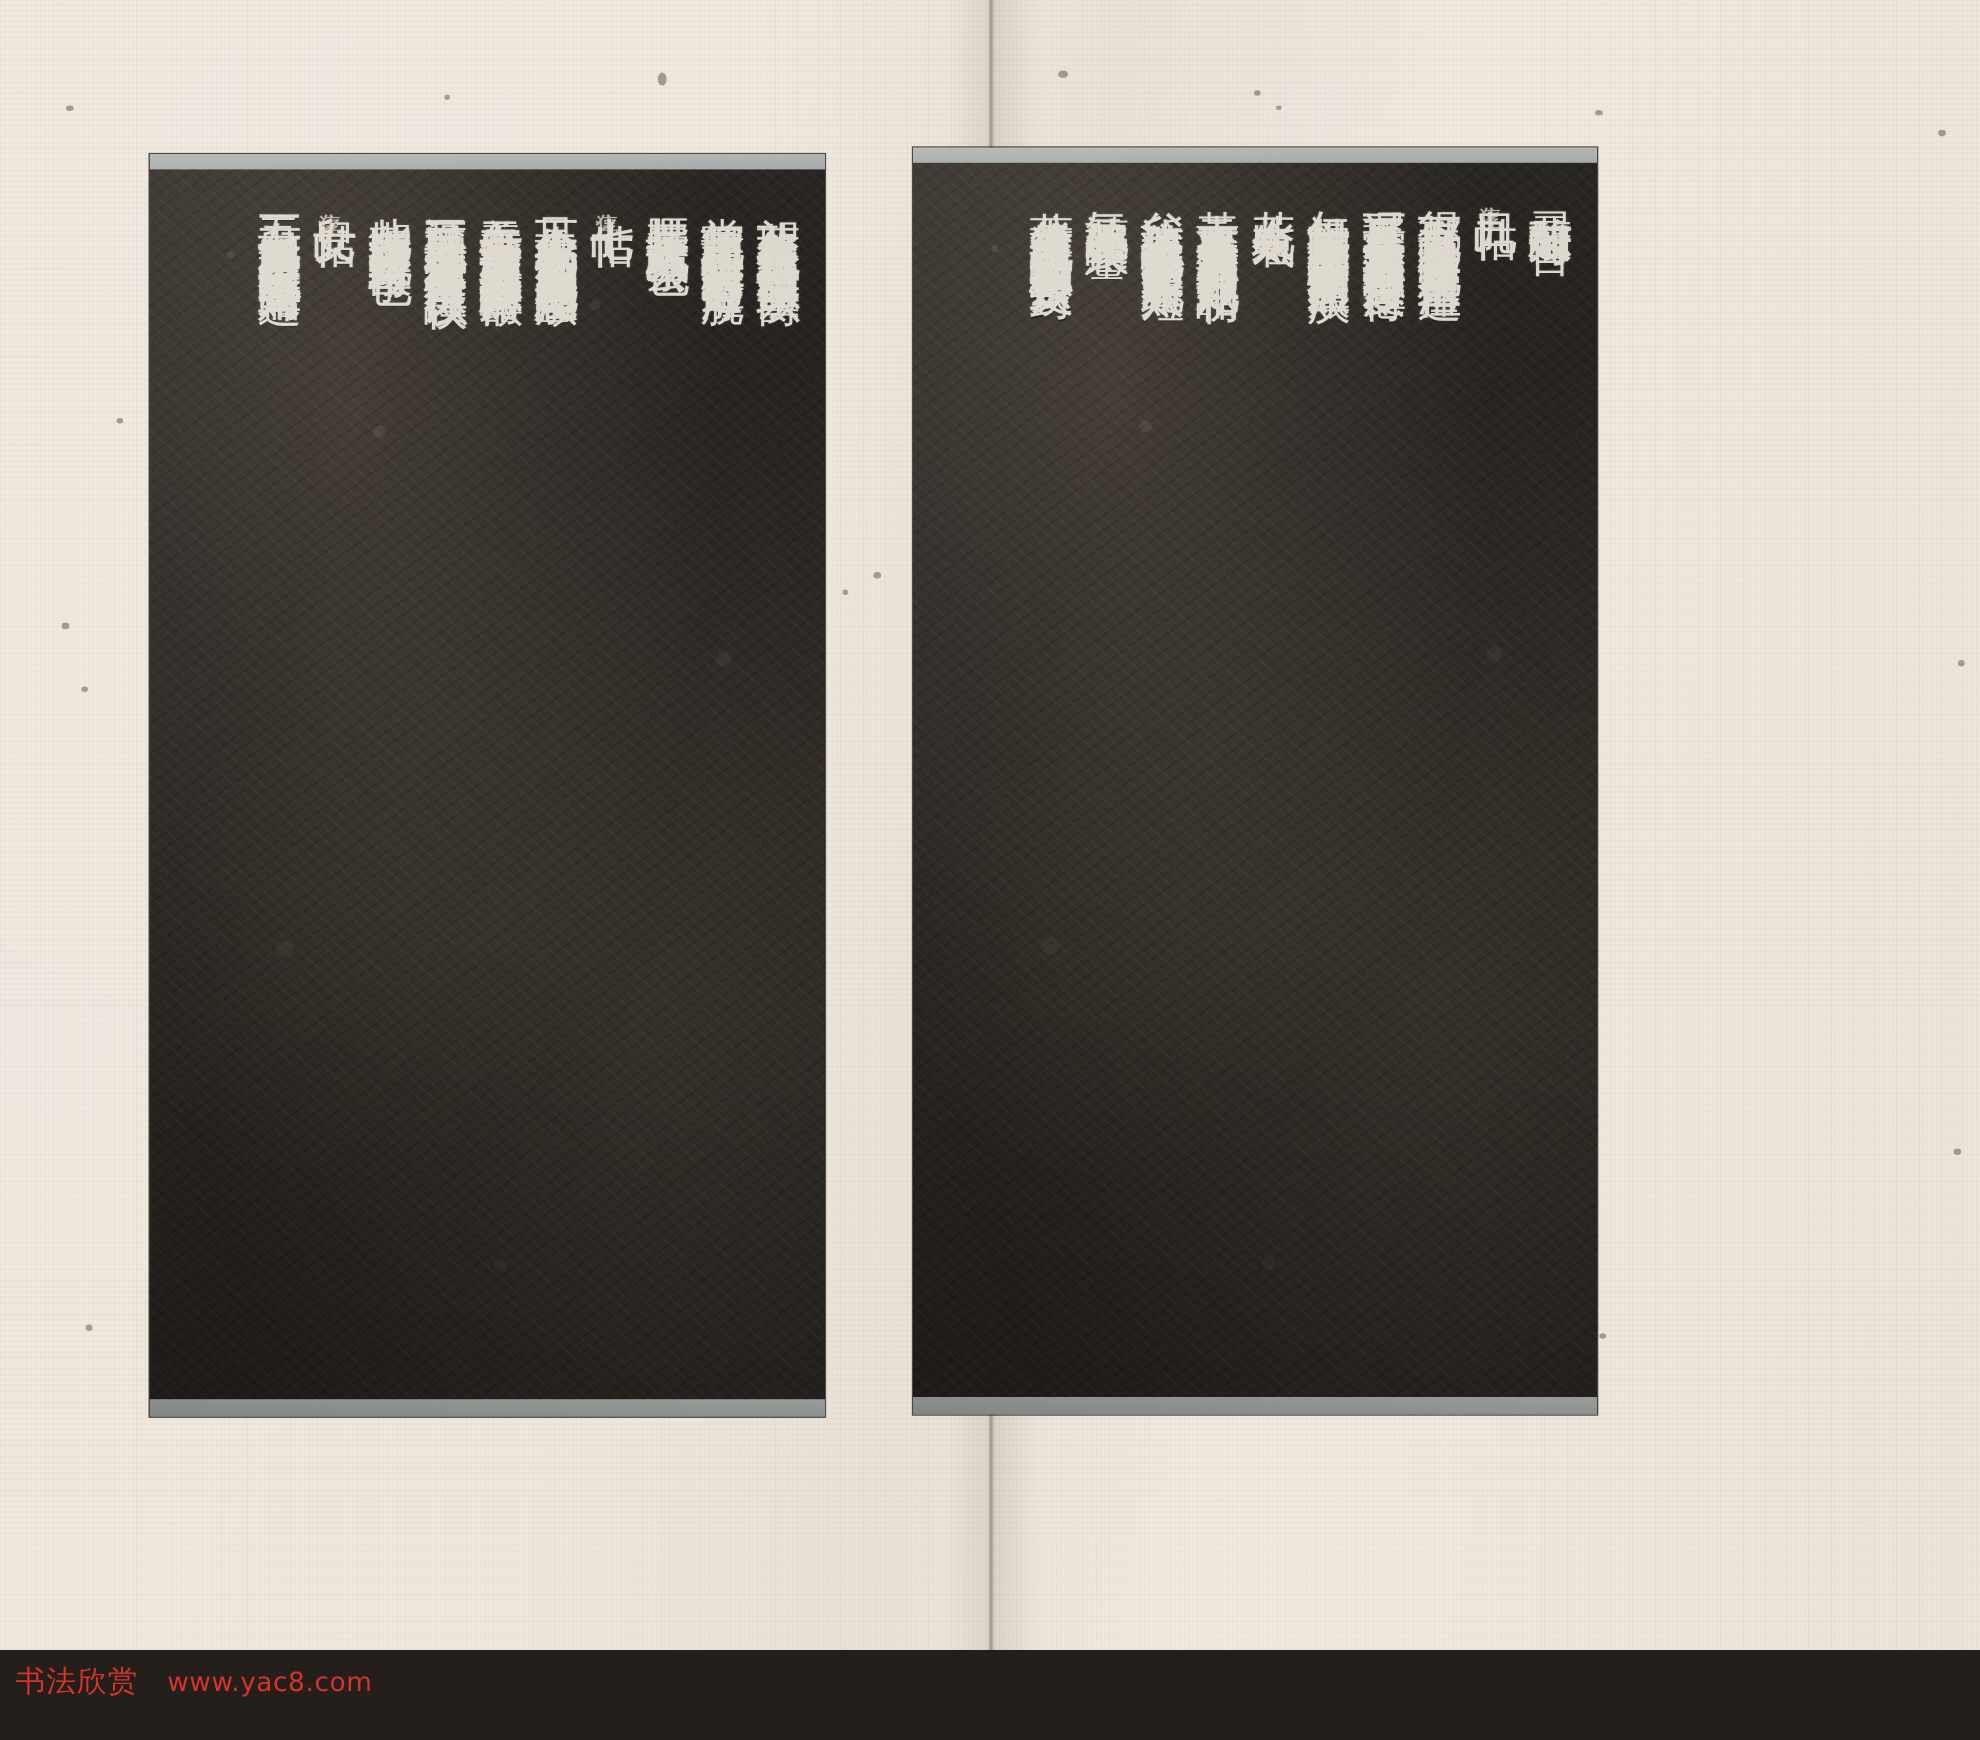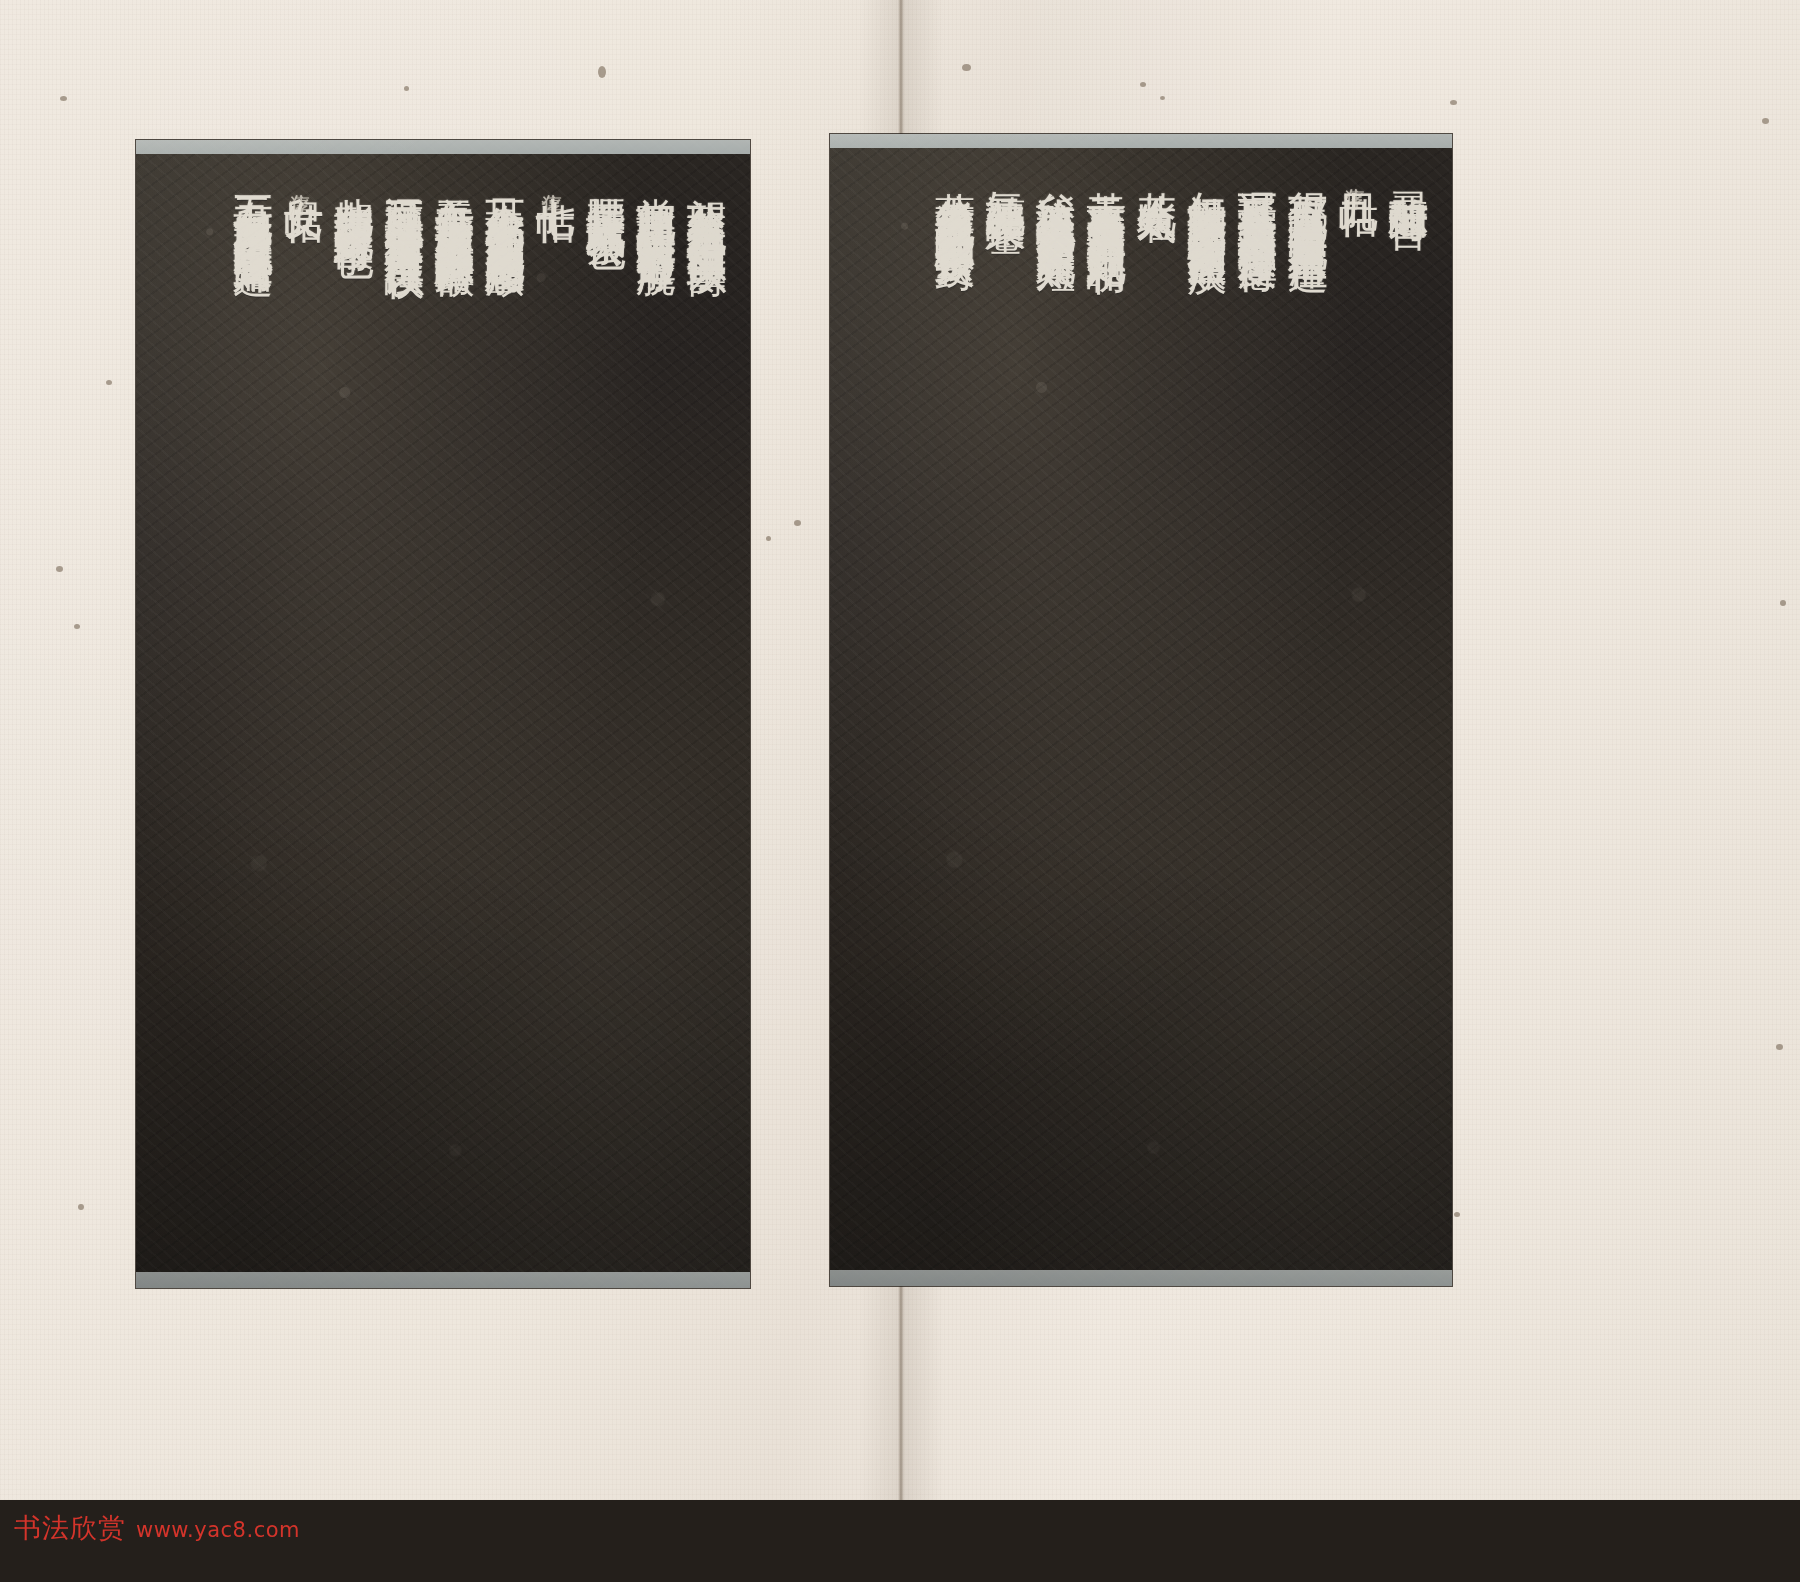--- a/index.html
+++ b/index.html
@@ -176,33 +176,33 @@
     opacity: 0.55;
   }
 
   
   #watermark {
     position: absolute;
     left: 14px;
     top: 1510px;
     display: flex;
     align-items: baseline;
-    gap: 10px;
+    gap: 26px;
     z-index: 20;
   }
   #wm-cn {
     color: #d4342b;
     font-family: "DejaVu Sans", sans-serif;
     font-size: 27px;
     letter-spacing: 1px;
   }
   #wm-url {
     color: #d4342b;
     font-family: "DejaVu Sans", sans-serif;
-    font-size: 21px;
+    font-size: 24px;
     letter-spacing: 0.5px;
   }
 </style>
 </head>
 <body>
 
 <div id="page">
 
   <div id="album">
     <div id="paper-grain"></div>

